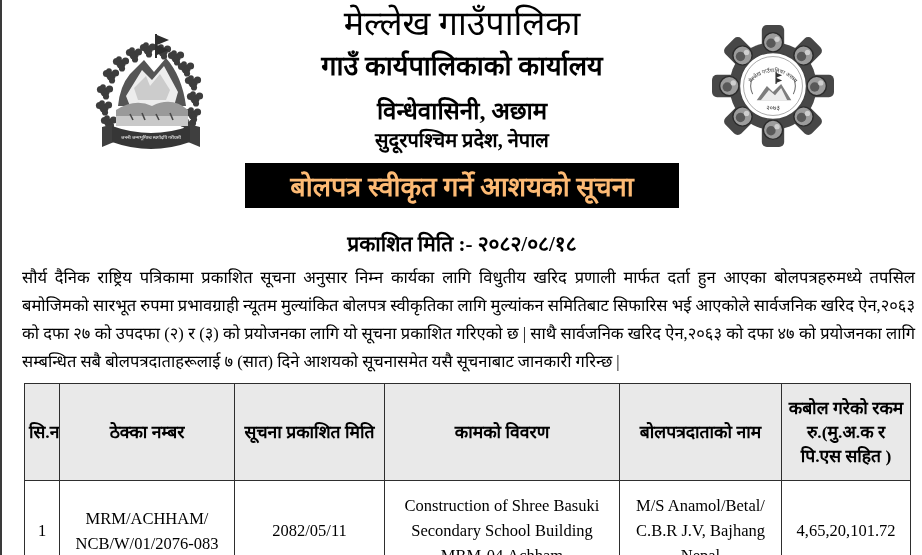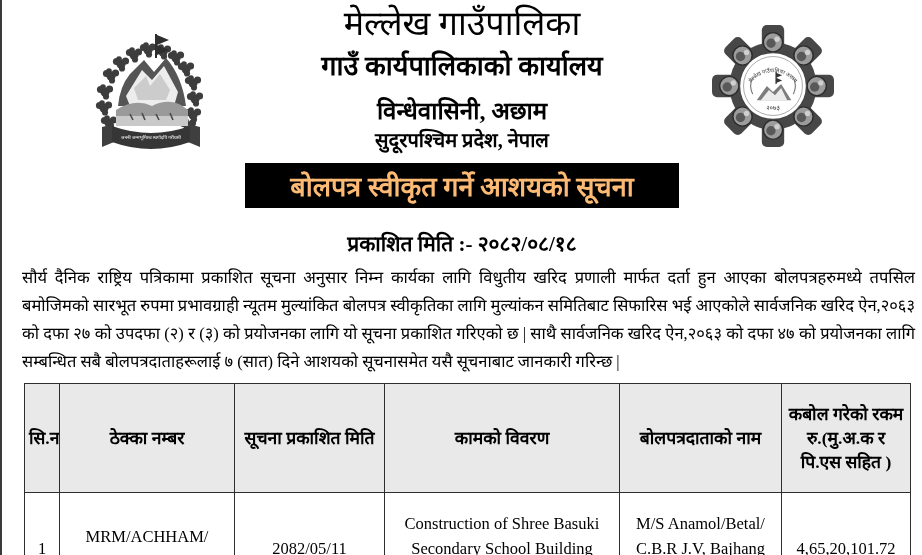--- a/index.html
+++ b/index.html
@@ -43,21 +43,21 @@
   table.notice-table {
     border-collapse: collapse;
     table-layout: fixed;
     width: 886px;
     margin: 7px 0 0 22px;
   }
   .notice-table th, .notice-table td {
     border: 1.6px solid #2e2e2e;
     text-align: center;
     vertical-align: middle;
-    padding: 18px 4px;
+    padding: 12px 4px;
     overflow: hidden;
   }
   .notice-table th {
     background: #e9e9e9;
     font-size: 17.5px;
     font-weight: bold;
     height: 80px;
     line-height: 24px;
   }
   .notice-table td {

